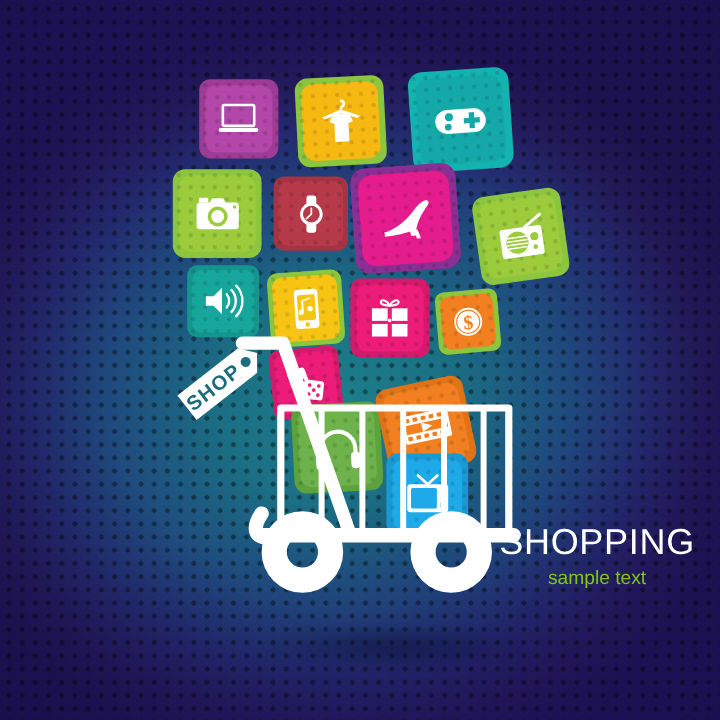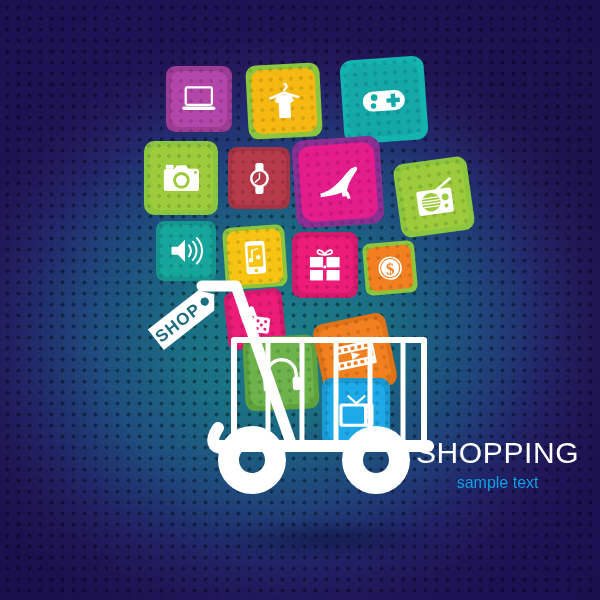--- a/index.html
+++ b/index.html
@@ -45,21 +45,21 @@
   
   #shop-tag{position:absolute;left:142px;top:282px;width:86px;height:70px;z-index:41;}
 
   
   #wordmark{position:absolute;left:396px;top:438px;z-index:60;margin-left:20px;}
   #wordmark .main{
     color:#ffffff;font-size:30px;letter-spacing:0.6px;line-height:1;
     font-weight:400;white-space:nowrap;
   }
   #wordmark .sub{
-    color:#0ea5e9;font-size:16px;line-height:1;margin-top:7px;
+    color:#84cc16;font-size:16px;line-height:1;margin-top:7px;
     text-align:center;white-space:nowrap;opacity:0.97;
   }
   
   #cart-shadow{
     position:absolute;left:178px;top:512px;width:300px;height:54px;z-index:20;
     background:radial-gradient(ellipse 50% 50% at 50% 50%, rgba(5,10,40,0.42) 0%, rgba(5,10,40,0.0) 72%);
     filter:blur(3px);
   }
 </style>
 </head>

